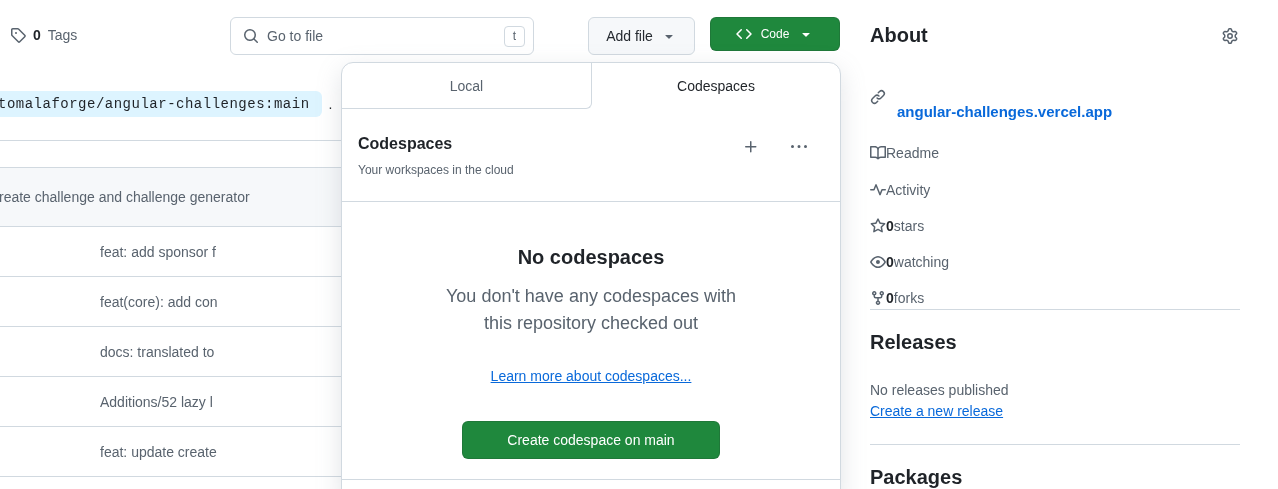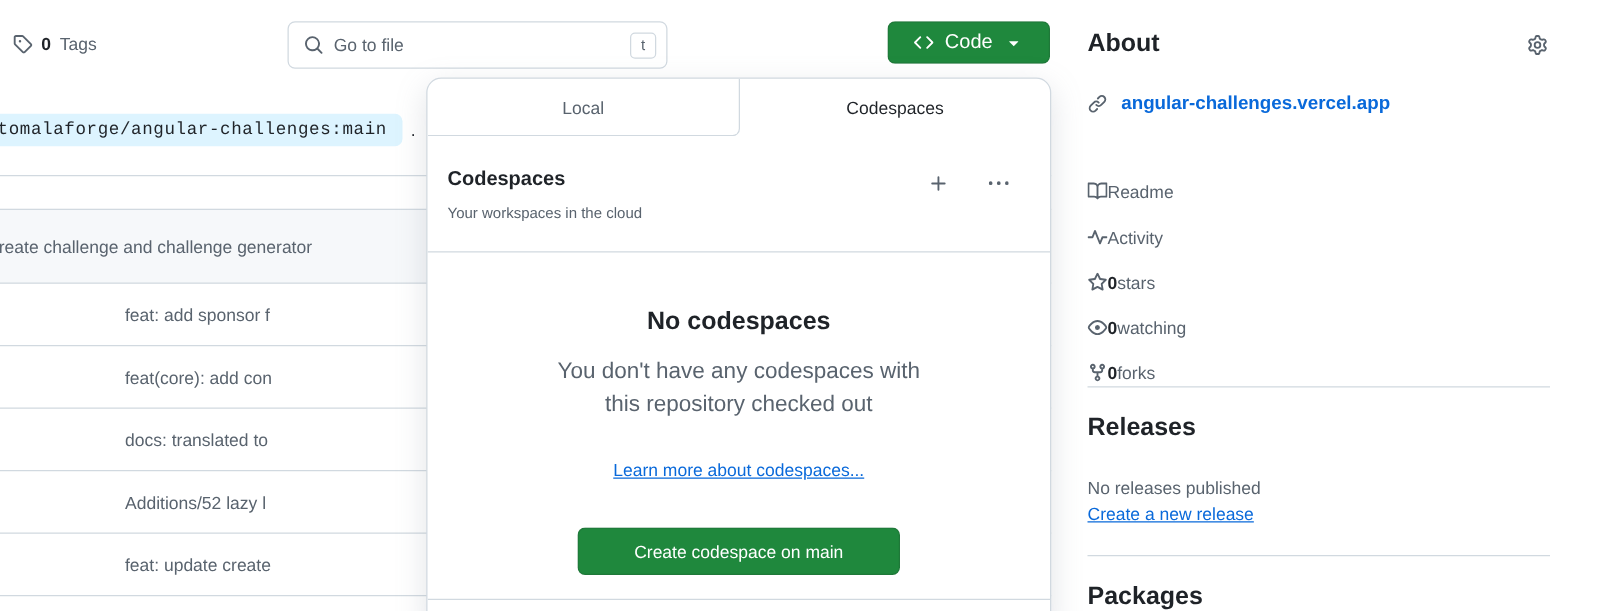--- a/index.html
+++ b/index.html
@@ -29,21 +29,21 @@
 
   .add-file { position:absolute; left:588px; top:17px; height:38px; width:107px;
     background:#f6f8fa; border:1px solid #d1d9e0; border-radius:6px;
     display:flex; align-items:center; justify-content:center; gap:8px;
     font-size:14px; font-weight:500; color:#24292f; cursor:pointer; }
   .add-file .caret { color:#59636e; }
 
   .code-btn { position:absolute; left:710px; top:17px; height:34px; width:130px;
     background:#1f883d; border:1px solid rgba(31,35,40,0.15); border-radius:6px;
     display:flex; align-items:center; justify-content:center; gap:9px;
-    color:#fff; font-size:16px; font-weight:500; cursor:pointer; }
+    color:#fff; font-size:12px; font-weight:500; cursor:pointer; }
 
   
   .clone-hint { position:absolute; left:-14px; top:91px; display:flex; align-items:center;
     font-family:"Liberation Mono", monospace; font-size:14px; }
   .clone-hint .code { background:#ddf4ff; padding:5px 12px; border-radius:6px; color:#1f2328; letter-spacing:0.5px; }
   .clone-hint .suffix { margin-left:7px; color:#1f2328; font-family:"Liberation Sans", sans-serif; }
 
   .rule-top { position:absolute; left:0; top:140px; width:841px; height:1px; background:#d1d9e0; }
 
   .file-table { position:absolute; left:0; top:167px; width:841px; font-size:14px; }
@@ -80,21 +80,21 @@
   .empty .learn { display:inline-block; margin-top:31px; color:#0969da; font-size:14px;
     text-decoration:underline; cursor:pointer; }
   .panel-footer-line { position:absolute; left:0; right:0; top:416px; height:1px; background:#d1d9e0; }
 
   
   .sidebar { position:absolute; left:870px; top:0; width:370px; height:489px; }
   .about-title { position:absolute; top:24px; left:0; font-size:20px; font-weight:700; }
   .gear { position:absolute; top:28px; left:352px; color:#59636e; cursor:pointer; }
   .website { position:absolute; top:74px; left:0; display:flex; align-items:center; gap:11px; cursor:pointer; }
   .website .w-icon { color:#59636e; }
-  .website .txt { color:#0969da; font-weight:700; font-size:15px; }
+  .website .txt { color:#0969da; font-weight:700; font-size:15px;margin-top:29px; }
   .side-row { position:absolute; left:0; display:flex; align-items:center; 
     font-size:14px; color:#59636e; cursor:pointer;margin-top:24px; }
   .side-row .s-icon { color:#59636e; flex:none; }
   .side-row .count { font-weight:700; color:#1f2328; }
   .row-readme   { top:121px; }
   .row-activity { top:158px; }
   .row-stars    { top:194px; }
   .row-watching { top:230px; }
   .row-forks    { top:266px; }
   .sb-divider { position:absolute; left:0; width:370px; height:1px; background:#d1d9e0; }
@@ -124,20 +124,28 @@
   <div class="search">
     <span class="mag">
       <svg class="oct" viewBox="0 0 16 16">
           <path d="M10.68 11.74a6 6 0 0 1-7.922-8.982 6 6 0 0 1 8.982 7.922l3.04 3.04a.749.749 0 0 1-.326 1.275.749.749 0 0 1-.734-.215ZM11.5 7a4.499 4.499 0 1 0-8.997 0A4.499 4.499 0 0 0 11.5 7Z"></path>
         </svg>
     </span>
     <input type="text" placeholder="Go to file" style="">
     <span class="kbd">t</span>
   </div>
 
+  <div class="add-file">
+    <span>Add file</span>
+    <span class="caret">
+      <svg class="oct" viewBox="0 0 16 16">
+          <path d="m4.427 7.427 3.396 3.396a.25.25 0 0 0 .354 0l3.396-3.396A.25.25 0 0 0 11.396 7H4.604a.25.25 0 0 0-.177.427Z"></path>
+        </svg>
+    </span>
+  </div>
 
   <div class="code-btn">
     <span>
       <svg class="oct" viewBox="0 0 16 16">
           <path d="m11.28 3.22 4.25 4.25a.75.75 0 0 1 0 1.06l-4.25 4.25a.749.749 0 0 1-1.275-.326.749.749 0 0 1 .215-.734L13.94 8l-3.72-3.72a.749.749 0 0 1 .326-1.275.749.749 0 0 1 .734.215Zm-6.56 0a.751.751 0 0 1 1.042.018.751.751 0 0 1 .018 1.042L2.06 8l3.72 3.72a.749.749 0 0 1-.326 1.275.749.749 0 0 1-.734-.215L.47 8.53a.75.75 0 0 1 0-1.06Z"></path>
         </svg>
     </span>
     <span>Code</span>
     <span>
       <svg class="oct" viewBox="0 0 16 16">

